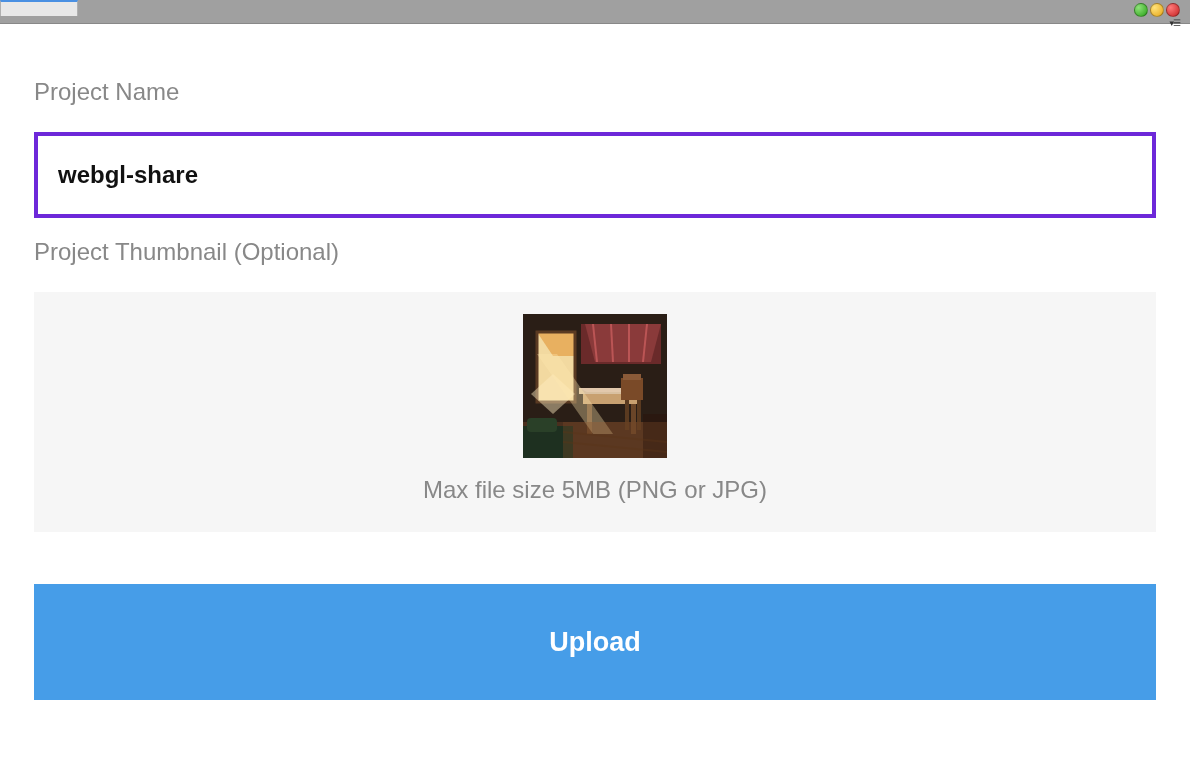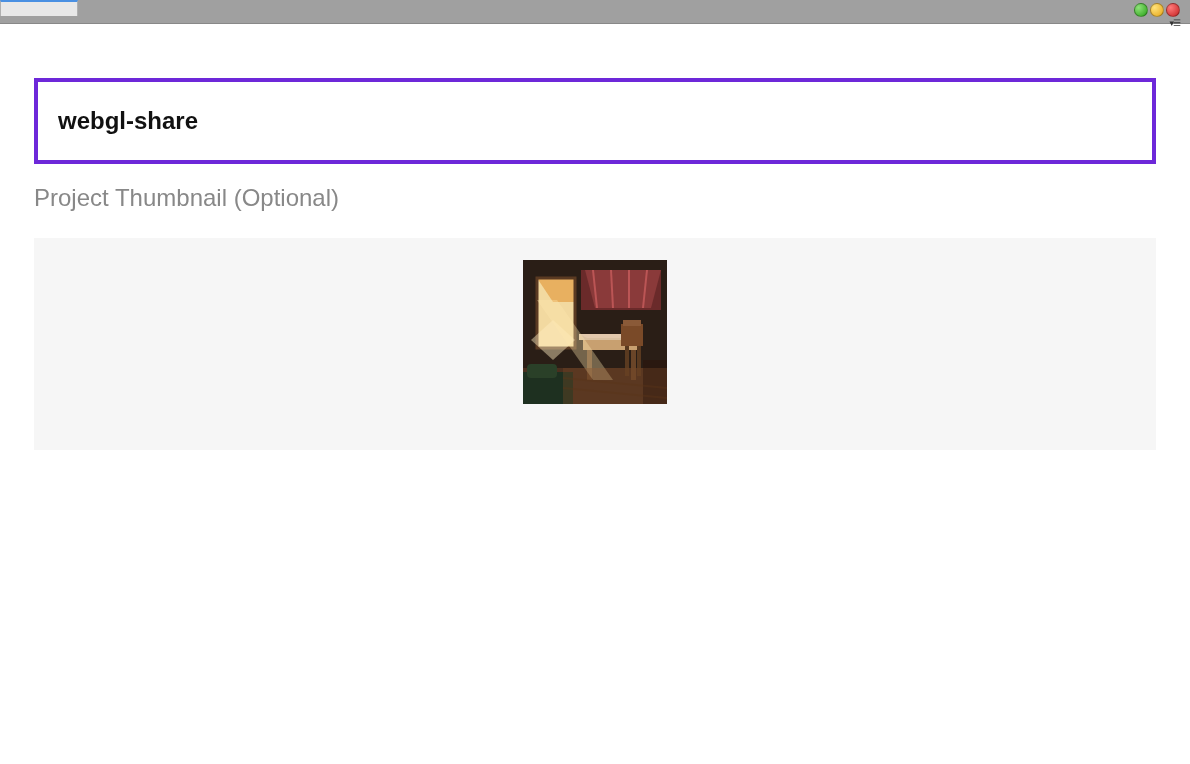--- a/index.html
+++ b/index.html
@@ -120,20 +120,21 @@
   <div class="window-controls">
     <div class="window-dot dot-green"></div>
     <div class="window-dot dot-yellow"></div>
     <div class="window-dot dot-red"></div>
   </div>
   <div class="window-menu">▾☰</div>
 </div>
 
 <div class="content">
 
+  <div class="field-label">Project Name</div>
 
   <input type="text" class="text-input" value="webgl-share" style="">
 
   <div class="field-label">Project Thumbnail (Optional)</div>
 
   <div class="thumbnail-zone">
     <svg class="thumb-preview" viewBox="0 0 144 144">
       <rect x="0" y="0" width="144" height="144" fill="#2a1e16"></rect>
       <rect x="0" y="108" width="144" height="36" fill="#4a2f1e"></rect>
       <rect x="14" y="18" width="38" height="70" fill="#f2d9a0"></rect>
@@ -156,16 +157,18 @@
       <rect x="114" y="86" width="4" height="30" fill="#5a3a20"></rect>
       <polygon points="30,60 52,80 30,100 8,80" fill="#feedc0" opacity="0.45"></polygon>
       <polygon points="14,40 70,120 90,120 34,40" fill="#ffe8b0" opacity="0.35"></polygon>
       <rect x="0" y="112" width="50" height="32" fill="#1e3020"></rect>
       <rect x="4" y="104" width="30" height="14" fill="#2a4028" rx="4"></rect>
       <rect x="120" y="100" width="24" height="44" fill="#2a1810"></rect>
       <rect x="40" y="108" width="104" height="36" fill="#7a4a28" opacity="0.35"></rect>
       <line x1="40" y1="118" x2="144" y2="128" stroke="#5a3518" stroke-width="2" opacity="0.4"></line>
       <line x1="40" y1="128" x2="144" y2="138" stroke="#5a3518" stroke-width="2" opacity="0.4"></line>
     </svg>
+    <div class="hint-text">Max file size 5MB (PNG or JPG)</div>
   </div>
 
+  <button class="upload-button">Upload</button>
 
 </div>
 
 </body></html>

